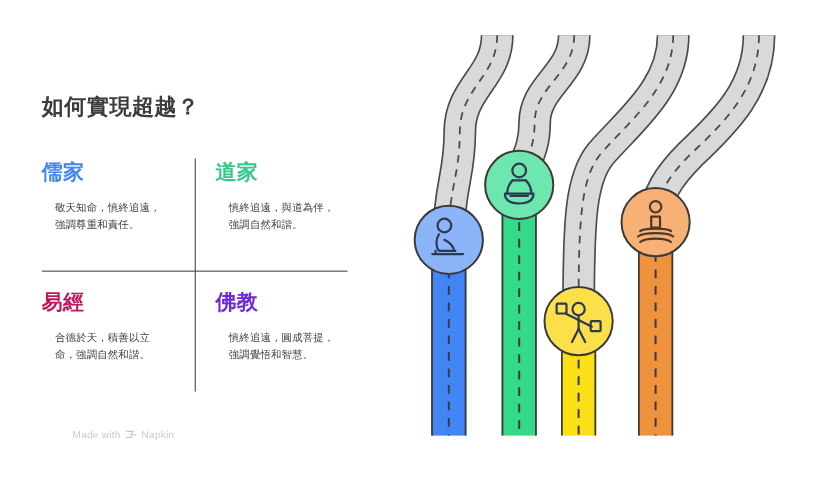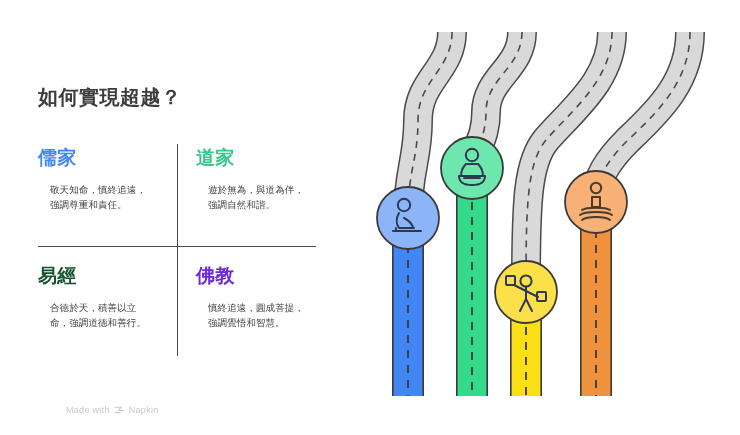--- a/index.html
+++ b/index.html
@@ -77,21 +77,21 @@
     line-height: 1.62;
     color: #3f3f3f;
     margin: 12px;
     letter-spacing: 0.1px;
   }
 
   
   #footer {
     position: absolute;
     left: 24px;
-    top: 405px;
+    top: 390px;
     display: flex;
     align-items: center;
     gap: 4px;
     font-size: 9px;
     color: #c8c8c8;
     letter-spacing: 0.3px;
     padding-left: 42px;
   }
   #footer svg { display: block; }
 
@@ -117,26 +117,26 @@
     <div id="divider-vertical"></div>
     <div id="divider-horizontal"></div>
 
     <div class="quadrant" id="quad-0">
       <div class="quad-heading" style="color:#4285F4">儒家</div>
       <div class="quad-body">敬天知命，慎終追遠，強調尊重和責任。</div>
     </div>
 
     <div class="quadrant" id="quad-1">
       <div class="quad-heading" style="color:#34C88A">道家</div>
-      <div class="quad-body">遊於無為，與道為伴，強調自然和諧。</div>
+      <div class="quad-body">慎終追遠，與道為伴，強調自然和諧。</div>
     </div>
 
     <div class="quadrant" id="quad-2">
-      <div class="quad-heading" style="color:#14532d">易經</div>
-      <div class="quad-body">合德於天，積善以立命，強調道德和善行。</div>
+      <div class="quad-heading" style="color:#be185d">易經</div>
+      <div class="quad-body">合德於天，積善以立命，強調自然和諧。</div>
     </div>
 
     <div class="quadrant" id="quad-3">
       <div class="quad-heading" style="color:#6d28d9">佛教</div>
       <div class="quad-body">慎終追遠，圓成菩提，強調覺悟和智慧。</div>
     </div>
   </div>
 
   <div id="footer">
     <span>Made with</span>

